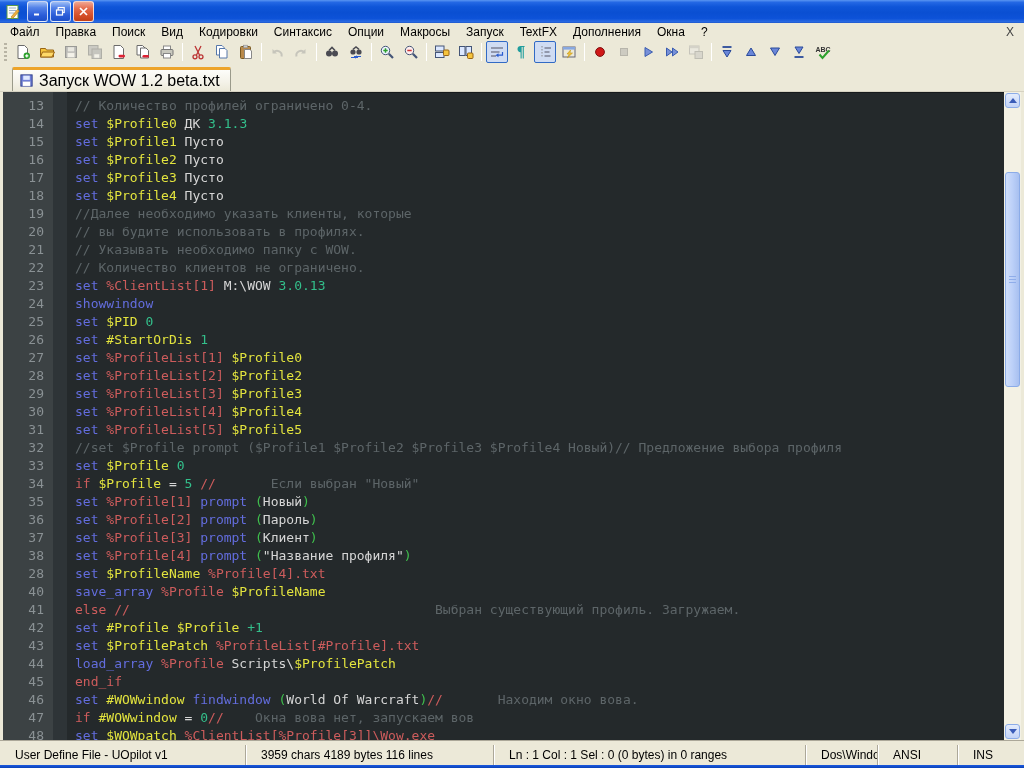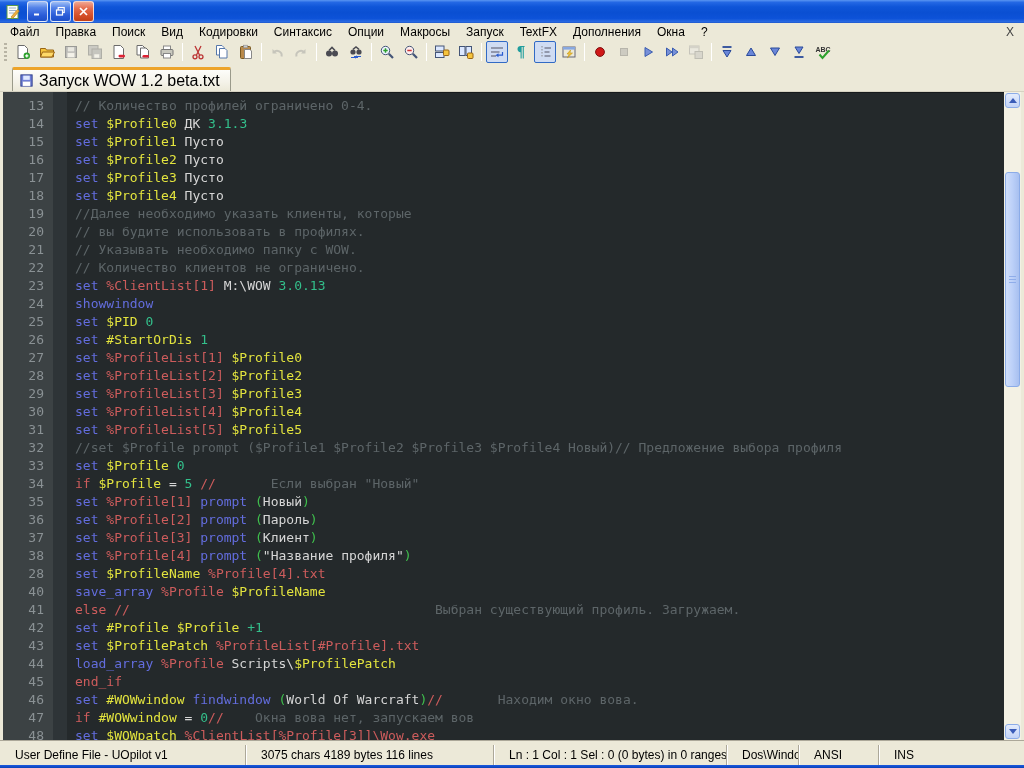--- a/index.html
+++ b/index.html
@@ -81,21 +81,21 @@
     background:linear-gradient(90deg,#cfdefb 0%,#bcd0f8 50%,#a8c0f0 100%); border:1px solid #8cace8; }
   .sb-thumb::after { content:""; position:absolute; left:3px; right:3px; top:50%; height:7px; margin-top:-4px;
     background:repeating-linear-gradient(180deg,#8fadea 0 1px,transparent 1px 3px); }
 
   
   .status-gap { height:5px; background:#ece9d8; border-top:1px solid #aca899; }
   .statusbar { height:20px; background:#ece9d8; display:flex; align-items:center; font-size:12px; color:#000; }
   .st-sec { height:100%; display:flex; align-items:center; padding-left:15px; white-space:nowrap; overflow:hidden;
     border-left:1px solid #aca899; box-shadow:inset 1px 0 0 #fff; }
   .st-sec:first-child { border-left:none; box-shadow:none; }
-  .st-doc { width:245px; } .st-stats { width:248px; } .st-caret { width:233px; }
+  .st-doc { width:245px; } .st-stats { width:248px; } .st-caret { width:312px; }
   .st-eol { width:72px; } .st-enc { width:80px; } .st-mode { flex:1; }
   .bottom-border { height:3px; background:linear-gradient(180deg,#1c5ae0,#0a42b8); }
 </style>
 </head>
 <body>
 
 <div class="window">
 
   <div class="titlebar">
     <span class="app-icon">
@@ -421,21 +421,21 @@
       <span class="sb-arrow sb-down">
           <span class="sb-tri-down"></span>
         </span>
     </div>
   </div>
 
   <div class="status-gap"></div>
 
   <div class="statusbar">
     <span class="st-sec st-doc">User Define File - UOpilot v1</span>
-    <span class="st-sec st-stats">3075 chars   4189 bytes   116 lines</span>
+    <span class="st-sec st-stats">3959 chars   4189 bytes   116 lines</span>
     <span class="st-sec st-caret">Ln : 1    Col : 1    Sel : 0 (0 bytes) in 0 ranges</span>
     <span class="st-sec st-eol">Dos\Windows</span>
     <span class="st-sec st-enc">ANSI</span>
     <span class="st-sec st-mode">INS</span>
   </div>
 
   <div class="bottom-border"></div>
 </div>
 
 </body></html>

